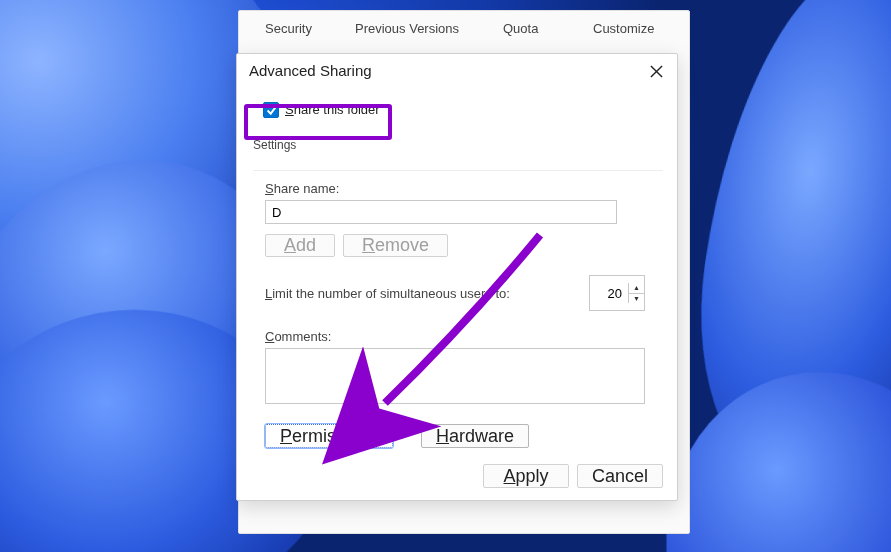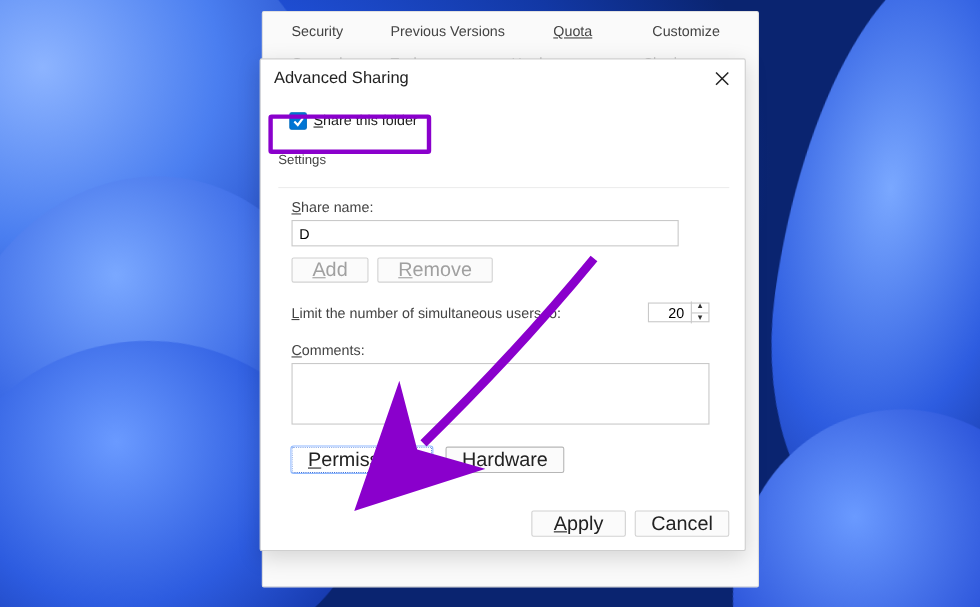--- a/index.html
+++ b/index.html
@@ -46,21 +46,21 @@
       padding: 6px 10px 0 10px;
       font-size: 13px;
       color: #444;
     }
     .tab {
       padding: 4px 16px;
       cursor: default;
     }
     .row1 .tab:nth-child(1){width:90px;}
     .row1 .tab:nth-child(2){width:148px;}
-    .row1 .tab:nth-child(3){width:90px;text-decoration:underline;}
+    .row1 .tab:nth-child(3){width:90px;}
     .row1 .tab:nth-child(4){width:100px;}
     .row2 .tab:nth-child(1){width:90px;}
     .row2 .tab:nth-child(2){width:110px;}
     .row2 .tab:nth-child(3){width:120px;}
     .row2 .tab:nth-child(4){width:100px;}
 
     .adv-dialog {
       position: absolute;
       left: 236px;
       top: 53px;
@@ -169,21 +169,21 @@
       display: flex;
       align-items: center;
       justify-content: space-between;
       width: 380px;
     }
     .limit-label { color: #444; }
     .spin-wrap {
       display: flex;
       align-items: center;
       border: 1px solid #c9c9c9;
-      height: 18px;
+      height: 36px;
       background: #fff;
     }
     .spin-val {
       width: 38px;
       text-align: right;
       padding-right: 6px;
       font-size: 13px;
     }
     .spin-arrows {
       display: flex;
@@ -205,21 +205,21 @@
       width: 380px;
       height: 56px;
       border: 1px solid #c9c9c9;
       background: #fff;
       resize: none;
       font-family: inherit;
     }
     .bottom-btns {
       margin: 20px 0 0 12px;
       display: flex;
-      gap: 12px;
+      gap: 28px;
     }
     .bottom-btns .btn {
       color: #222;
       padding: 0 14px;
       height: 24px;
     }
     .bottom-btns .perm {
       border: 1px dotted #3a6fd8;
       outline: 1px solid #8fb8ff;
       background: #fff;

